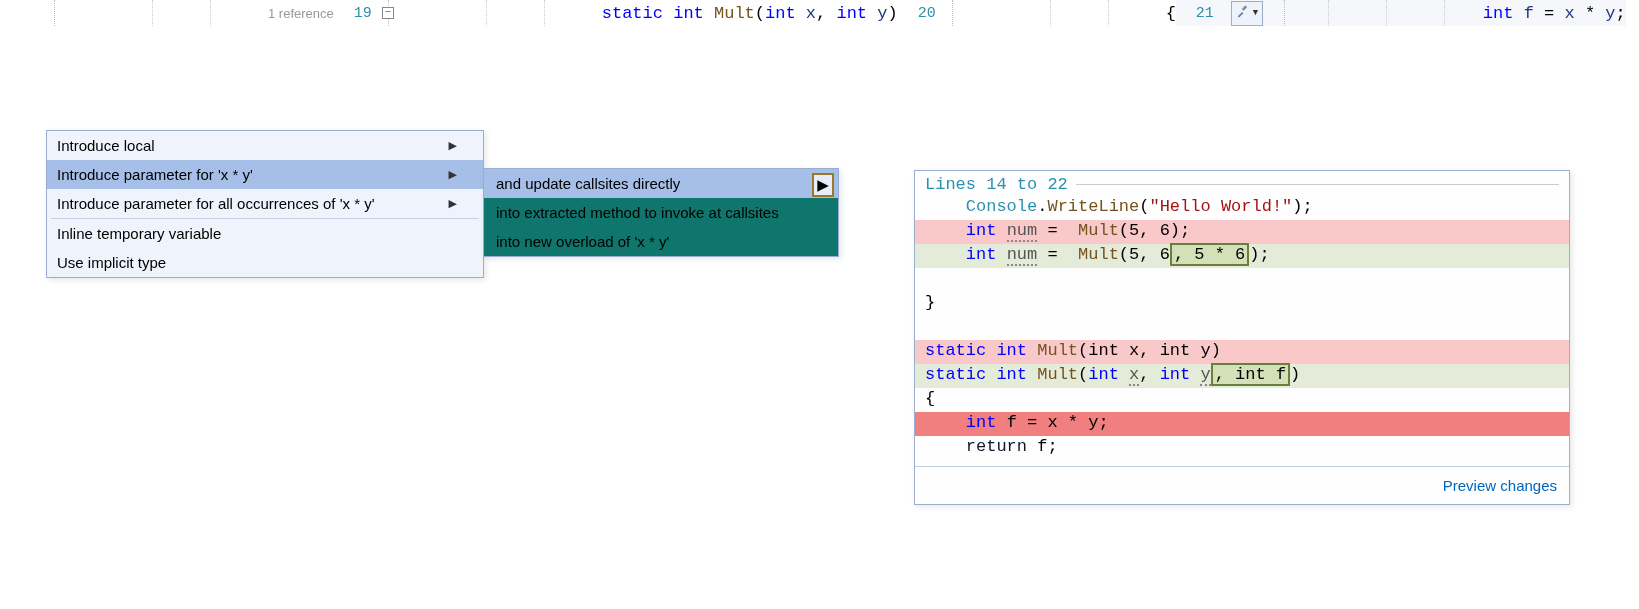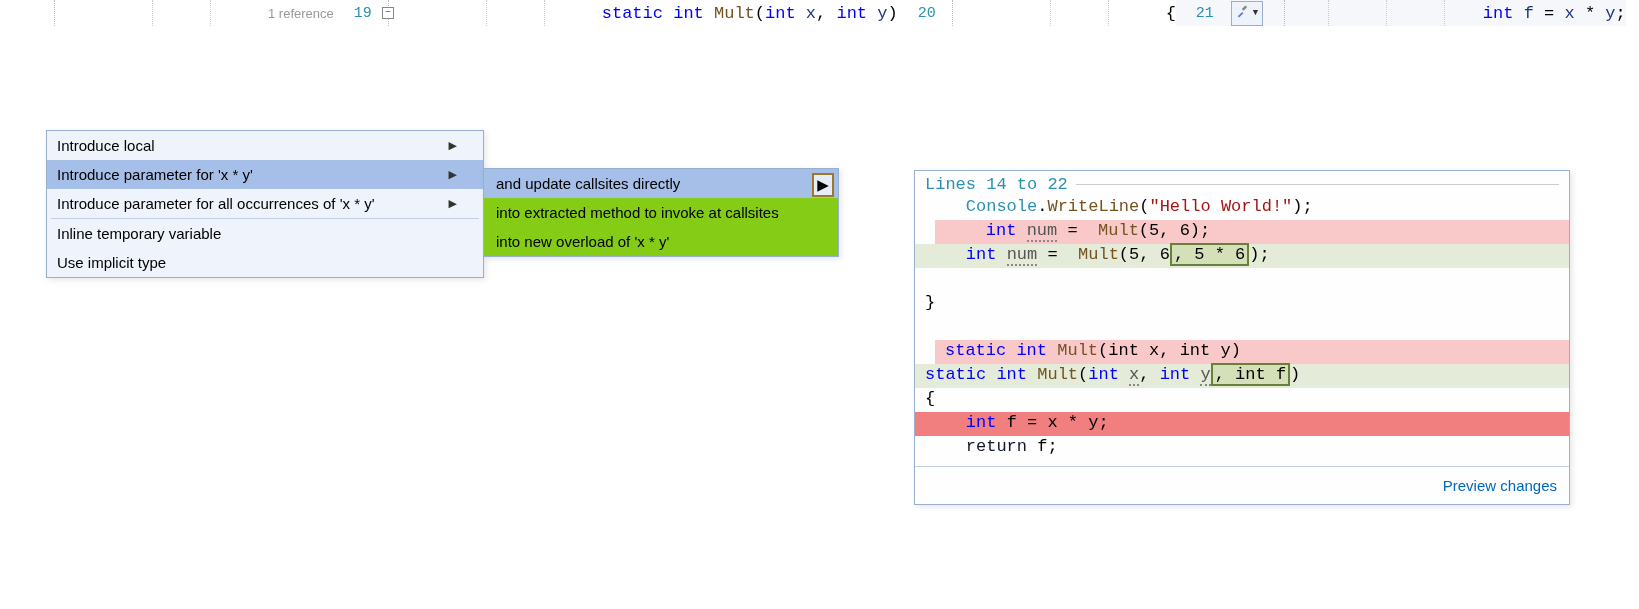--- a/index.html
+++ b/index.html
@@ -142,21 +142,21 @@
       font-size: 11px;
       color: #333;
     }
 
     
     .menu2 {
       position: absolute;
       left: 483px;
       top: 168px;
       width: 356px;
-      background: #84cc16;
+      background: #0f766e;
       border: 1px solid #9aaecf;
       font-family: 'Segoe UI', sans-serif;
       font-size: 15px;
       box-shadow: 2px 2px 6px rgba(0,0,0,0.1);
     }
     .menu2 .menu-item {
       padding-left: 12px;
     }
     .menu2 .menu-item.sel .submenu-arrow-box {
       position: absolute;
@@ -198,21 +198,21 @@
       border-top: 1px solid #ccc;
     }
     .preview-body {
       padding: 0 0 6px 0;
     }
     .pv-line {
       padding: 1px 10px;
       white-space: pre;
       min-height: 24px;
     }
-    .pv-del { background: #f9c9c9; margin-left: 20px; }
+    .pv-del { background: #f9c9c9; }
     .pv-del-strong { background: #f17f7f; }
     .pv-add { background: #e4ecd9; }
     .insert-box {
       border: 2px solid #6a7f3a;
       background: #d4e0b8;
       padding: 0 2px;
     }
     .changed-ident {
       border-bottom: 2px dotted #888;
       color: #555;

